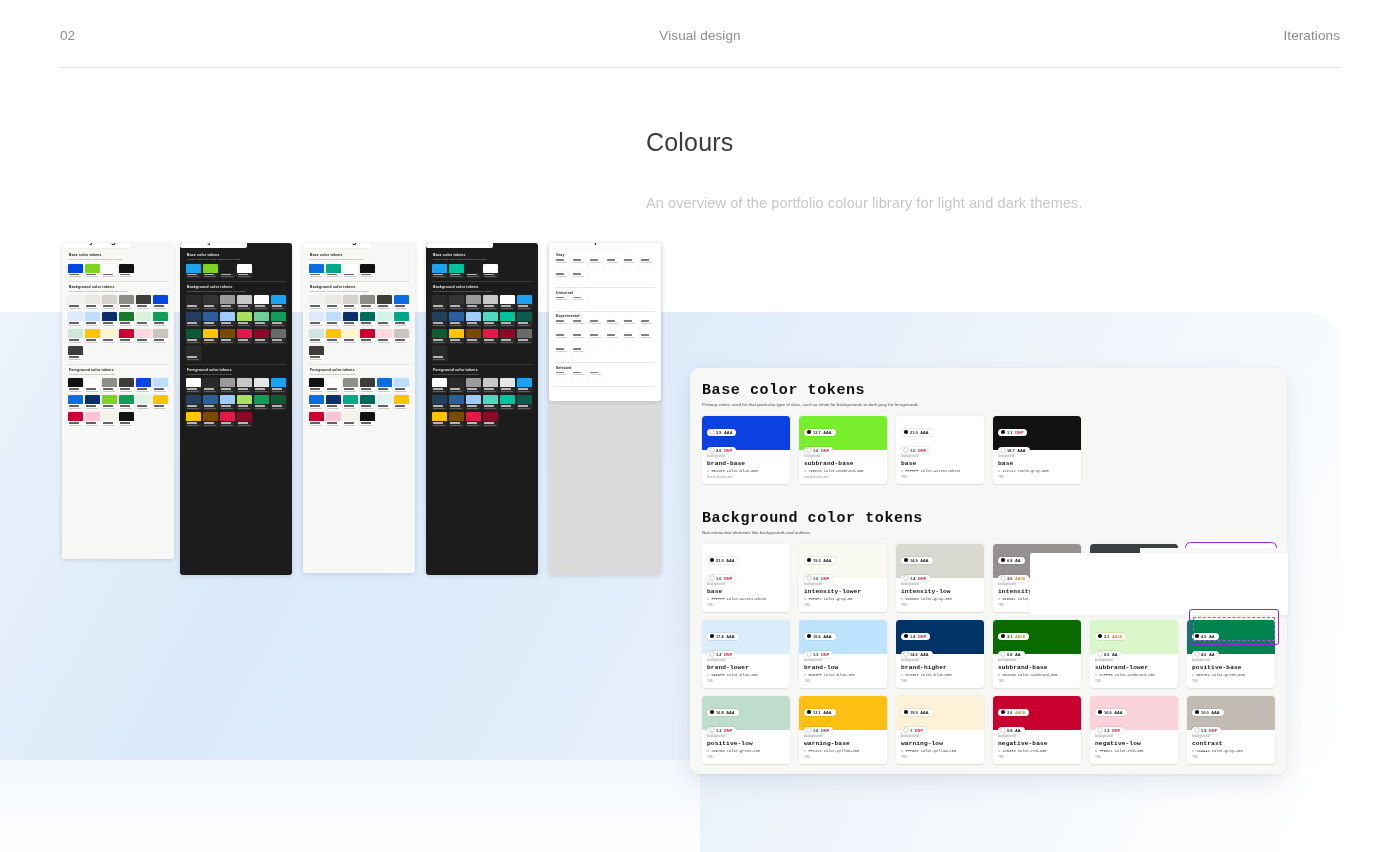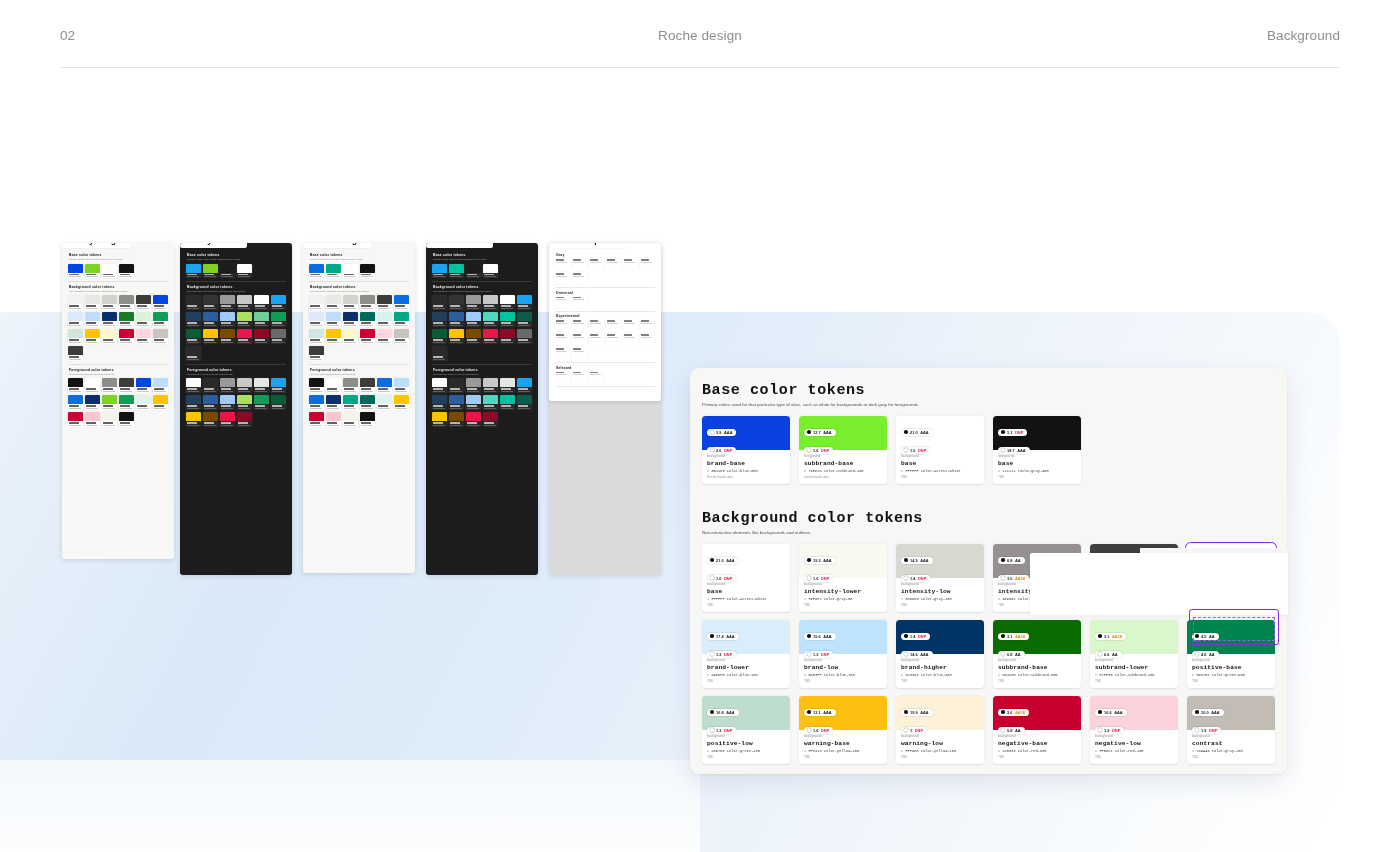--- a/index.html
+++ b/index.html
@@ -171,25 +171,27 @@
 </head>
 <body>
 
 <div class="page">
 
   <div class="blue-wash"></div>
   <div class="blue-wash2"></div>
 
   <div class="runhead">
     <span class="rh-left">02</span>
-    <span class="rh-center">Roche design</span>
-    <span class="rh-right">Background</span>
+    <span class="rh-center">Visual design</span>
+    <span class="rh-right">Iterations</span>
   </div>
 
   <div class="title-block">
+    <div class="page-title">Colours</div>
+    <div class="page-sub">An overview of the portfolio colour library for light and dark themes.</div>
   </div>
 
   <div class="board" id="board">
       <div class="panel p-light" id="pnl-0">
         <div class="tab">navify® Light</div>
         <div class="body">
           <div class="m-head">Base color tokens</div>
           <div class="m-sub">Primary colors used for that particular type of alias</div>
           <div class="m-grid">
             <div class="m-cell">

